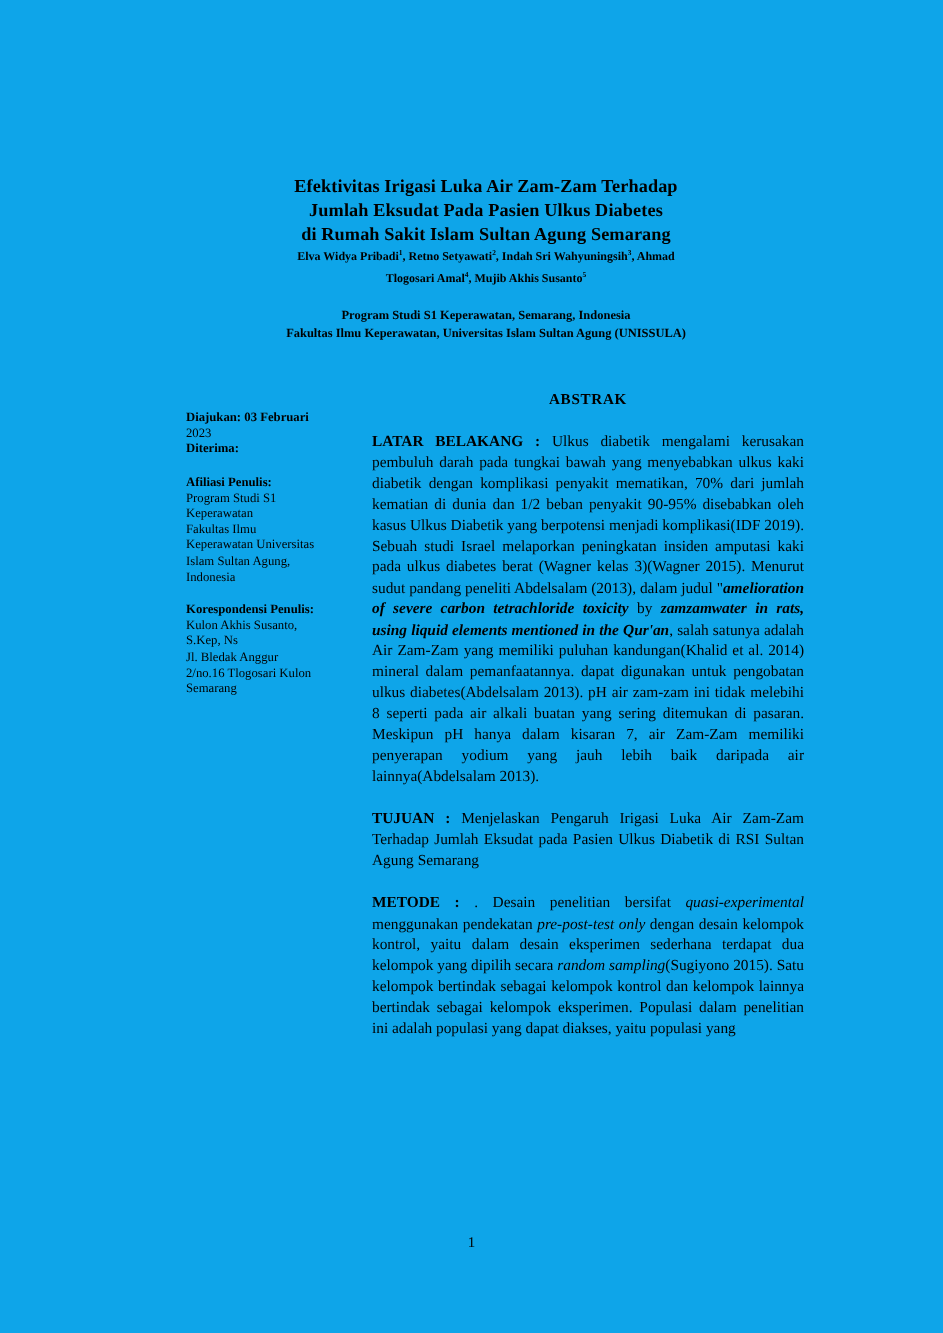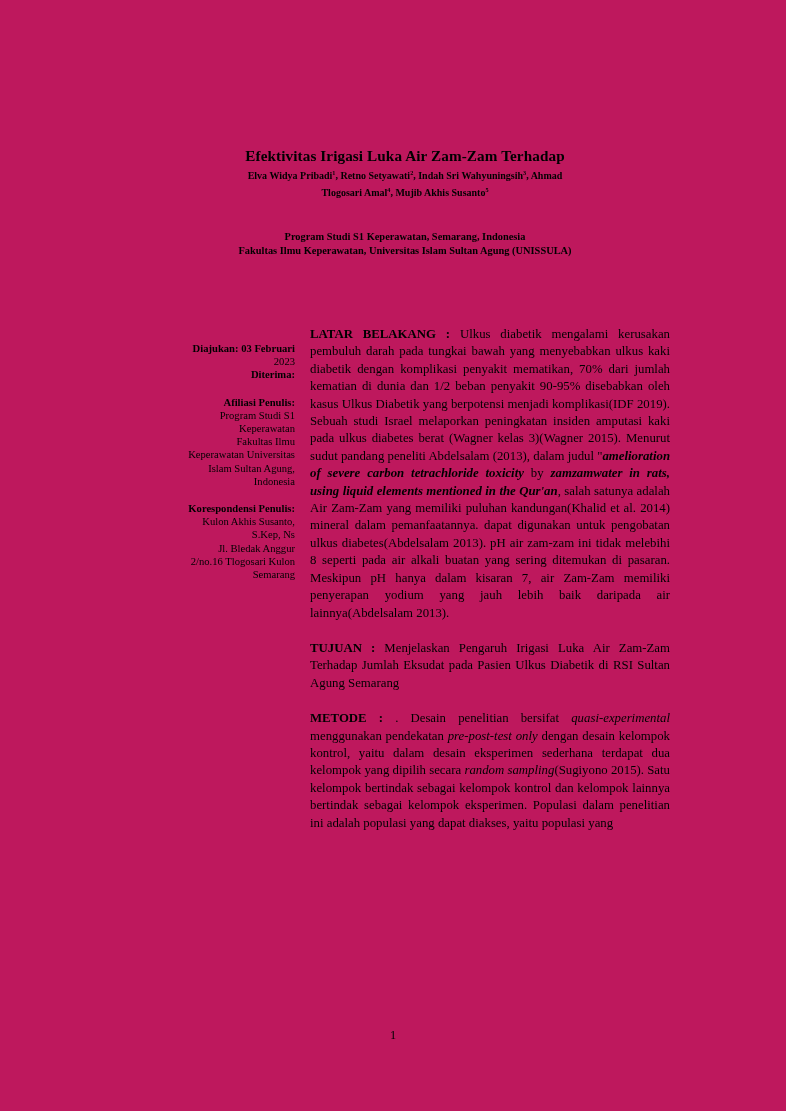--- a/index.html
+++ b/index.html
@@ -13,21 +13,21 @@
     height: 1111px;
     position: relative;
     font-family: "Liberation Serif", "DejaVu Serif", serif;
     color: #000000;
     overflow: hidden;
   }
 
   .page {
     position: absolute;
     inset: 0;
-    background: #be185d;
+    background: #0ea5e9;
   }
 
   
   .title-block {
     position: absolute;
     left: 155px;
     top: 146px;
     width: 500px;
     text-align: center;
   }
@@ -46,21 +46,21 @@
     line-height: 17.4px;
   }
   .authors .aline { display: block; }
   sup {
     font-size: 0.62em;
     vertical-align: super;
     line-height: 0;
   }
 
   .affil-center {
-    margin-top: 28px;
+    margin-top: 16px;
     font-size: 10.4px;
     font-weight: bold;
     line-height: 14.6px;
   }
   .affil-center .cline { display: block; }
 
   
   .cols {
     position: absolute;
     left: 0;
@@ -74,21 +74,21 @@
     top: 16px;
     width: 140px;
     font-size: 10.6px;
     line-height: 13.2px;
   }
   .side-block { margin-bottom: 14px; }
   .side-block:last-child { margin-bottom: 0; }
   .side-head {
     font-weight: bold;
   }
-  .side-line { display: block; text-align: right; }
+  .side-line { display: block; }
   .side-line.bold { font-weight: bold; }
 
   .main-col {
     position: absolute;
     left: 310px;
     top: 0px;
     width: 360px;
   }
   .abstrak-head {
     text-align: center;
@@ -124,20 +124,22 @@
 </style>
 </head>
 <body>
 
 <div class="page">
 
   <div class="title-block">
 
     <div class="doc-title">
       <span class="tline">Efektivitas Irigasi Luka Air Zam-Zam Terhadap</span>
+      <span class="tline">Jumlah Eksudat Pada Pasien Ulkus Diabetes</span>
+      <span class="tline">di Rumah Sakit Islam Sultan Agung Semarang</span>
     </div>
 
     <div class="authors">
       <span class="aline"><span>Elva Widya Pribadi</span><sup>1</sup><span>, Retno Setyawati</span><sup>2</sup><span>, Indah Sri Wahyuningsih</span><sup>3</sup><span>, Ahmad</span></span>
       <span class="aline"><span>Tlogosari Amal</span><sup>4</sup><span>, Mujib Akhis Susanto</span><sup>5</sup></span>
     </div>
 
     <div class="affil-center">
       <span class="cline">Program Studi S1 Keperawatan, Semarang, Indonesia</span>
       <span class="cline">Fakultas Ilmu Keperawatan, Universitas Islam Sultan Agung (UNISSULA)</span>
@@ -172,20 +174,21 @@
         <span class="side-line">Jl. Bledak Anggur</span>
         <span class="side-line">2/no.16 Tlogosari Kulon</span>
         <span class="side-line">Semarang</span>
       </div>
 
 
     </div>
 
     <div class="main-col">
 
+      <div class="abstrak-head">ABSTRAK</div>
 
       <p class="para"><span class="lbl">LATAR BELAKANG :</span><span> Ulkus diabetik mengalami kerusakan pembuluh darah pada tungkai bawah yang menyebabkan ulkus kaki diabetik dengan komplikasi penyakit mematikan, 70% dari jumlah kematian di dunia dan 1/2 beban penyakit 90-95% disebabkan oleh kasus Ulkus Diabetik yang berpotensi menjadi komplikasi(IDF 2019). Sebuah studi Israel melaporkan peningkatan insiden amputasi kaki pada ulkus diabetes berat (Wagner kelas 3)(Wagner 2015). Menurut sudut pandang peneliti Abdelsalam (2013), dalam judul "</span><span class="it-b">amelioration of severe carbon tetrachloride toxicity</span><span> by </span><span class="it-b">zamzamwater in rats, using liquid elements mentioned in the Qur'an</span><span>, salah satunya adalah Air Zam-Zam yang memiliki puluhan kandungan(Khalid et al. 2014) mineral dalam pemanfaatannya. dapat digunakan untuk pengobatan ulkus diabetes(Abdelsalam 2013). pH air zam-zam ini tidak melebihi 8 seperti pada air alkali buatan yang sering ditemukan di pasaran. Meskipun pH hanya dalam kisaran 7, air Zam-Zam memiliki penyerapan yodium yang jauh lebih baik daripada air lainnya(Abdelsalam 2013).</span></p>
 
       <p class="para"><span class="lbl">TUJUAN :</span><span> Menjelaskan Pengaruh Irigasi Luka Air Zam-Zam Terhadap Jumlah Eksudat pada Pasien Ulkus Diabetik di RSI Sultan Agung Semarang</span></p>
 
       <p class="para"><span class="lbl">METODE :</span><span> . Desain penelitian bersifat </span><span class="it">quasi-experimental</span><span> menggunakan pendekatan </span><span class="it">pre-post-test only</span><span> dengan desain kelompok kontrol, yaitu dalam desain eksperimen sederhana terdapat dua kelompok yang dipilih secara </span><span class="it">random sampling</span><span>(Sugiyono 2015). Satu kelompok bertindak sebagai kelompok kontrol dan kelompok lainnya bertindak sebagai kelompok eksperimen. Populasi dalam penelitian ini adalah populasi yang dapat diakses, yaitu populasi yang</span></p>
 
     </div>
 
   </div>

